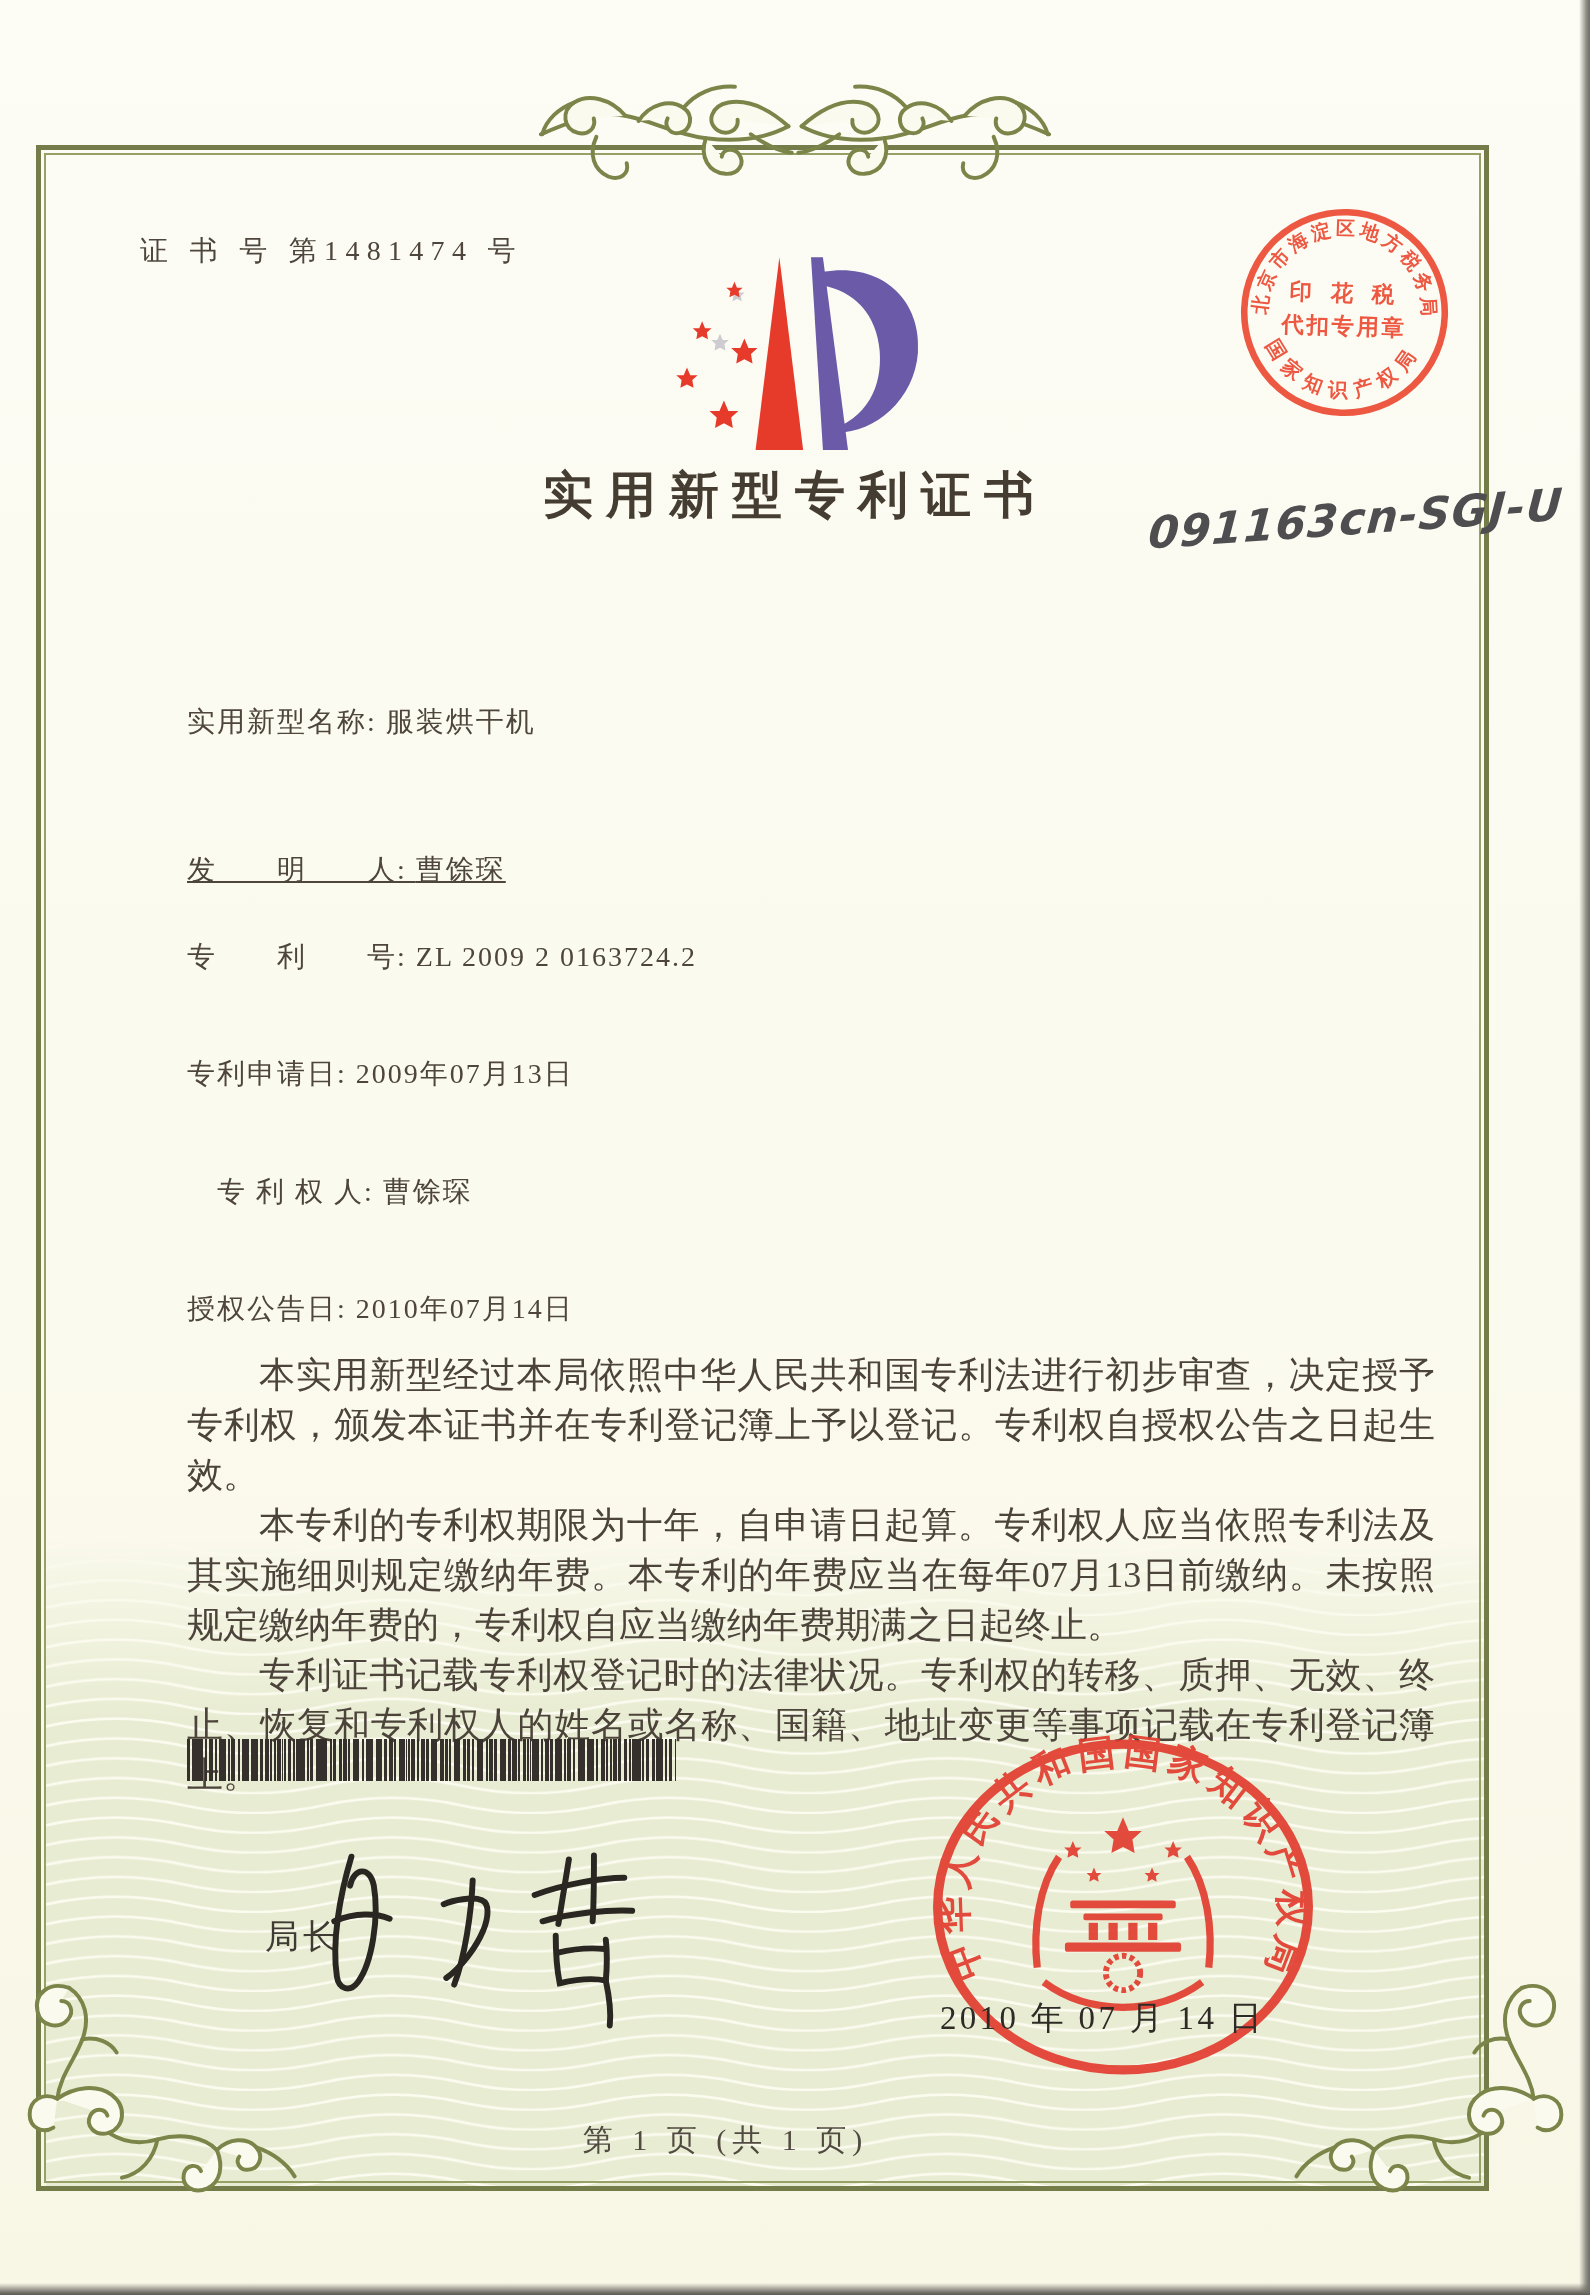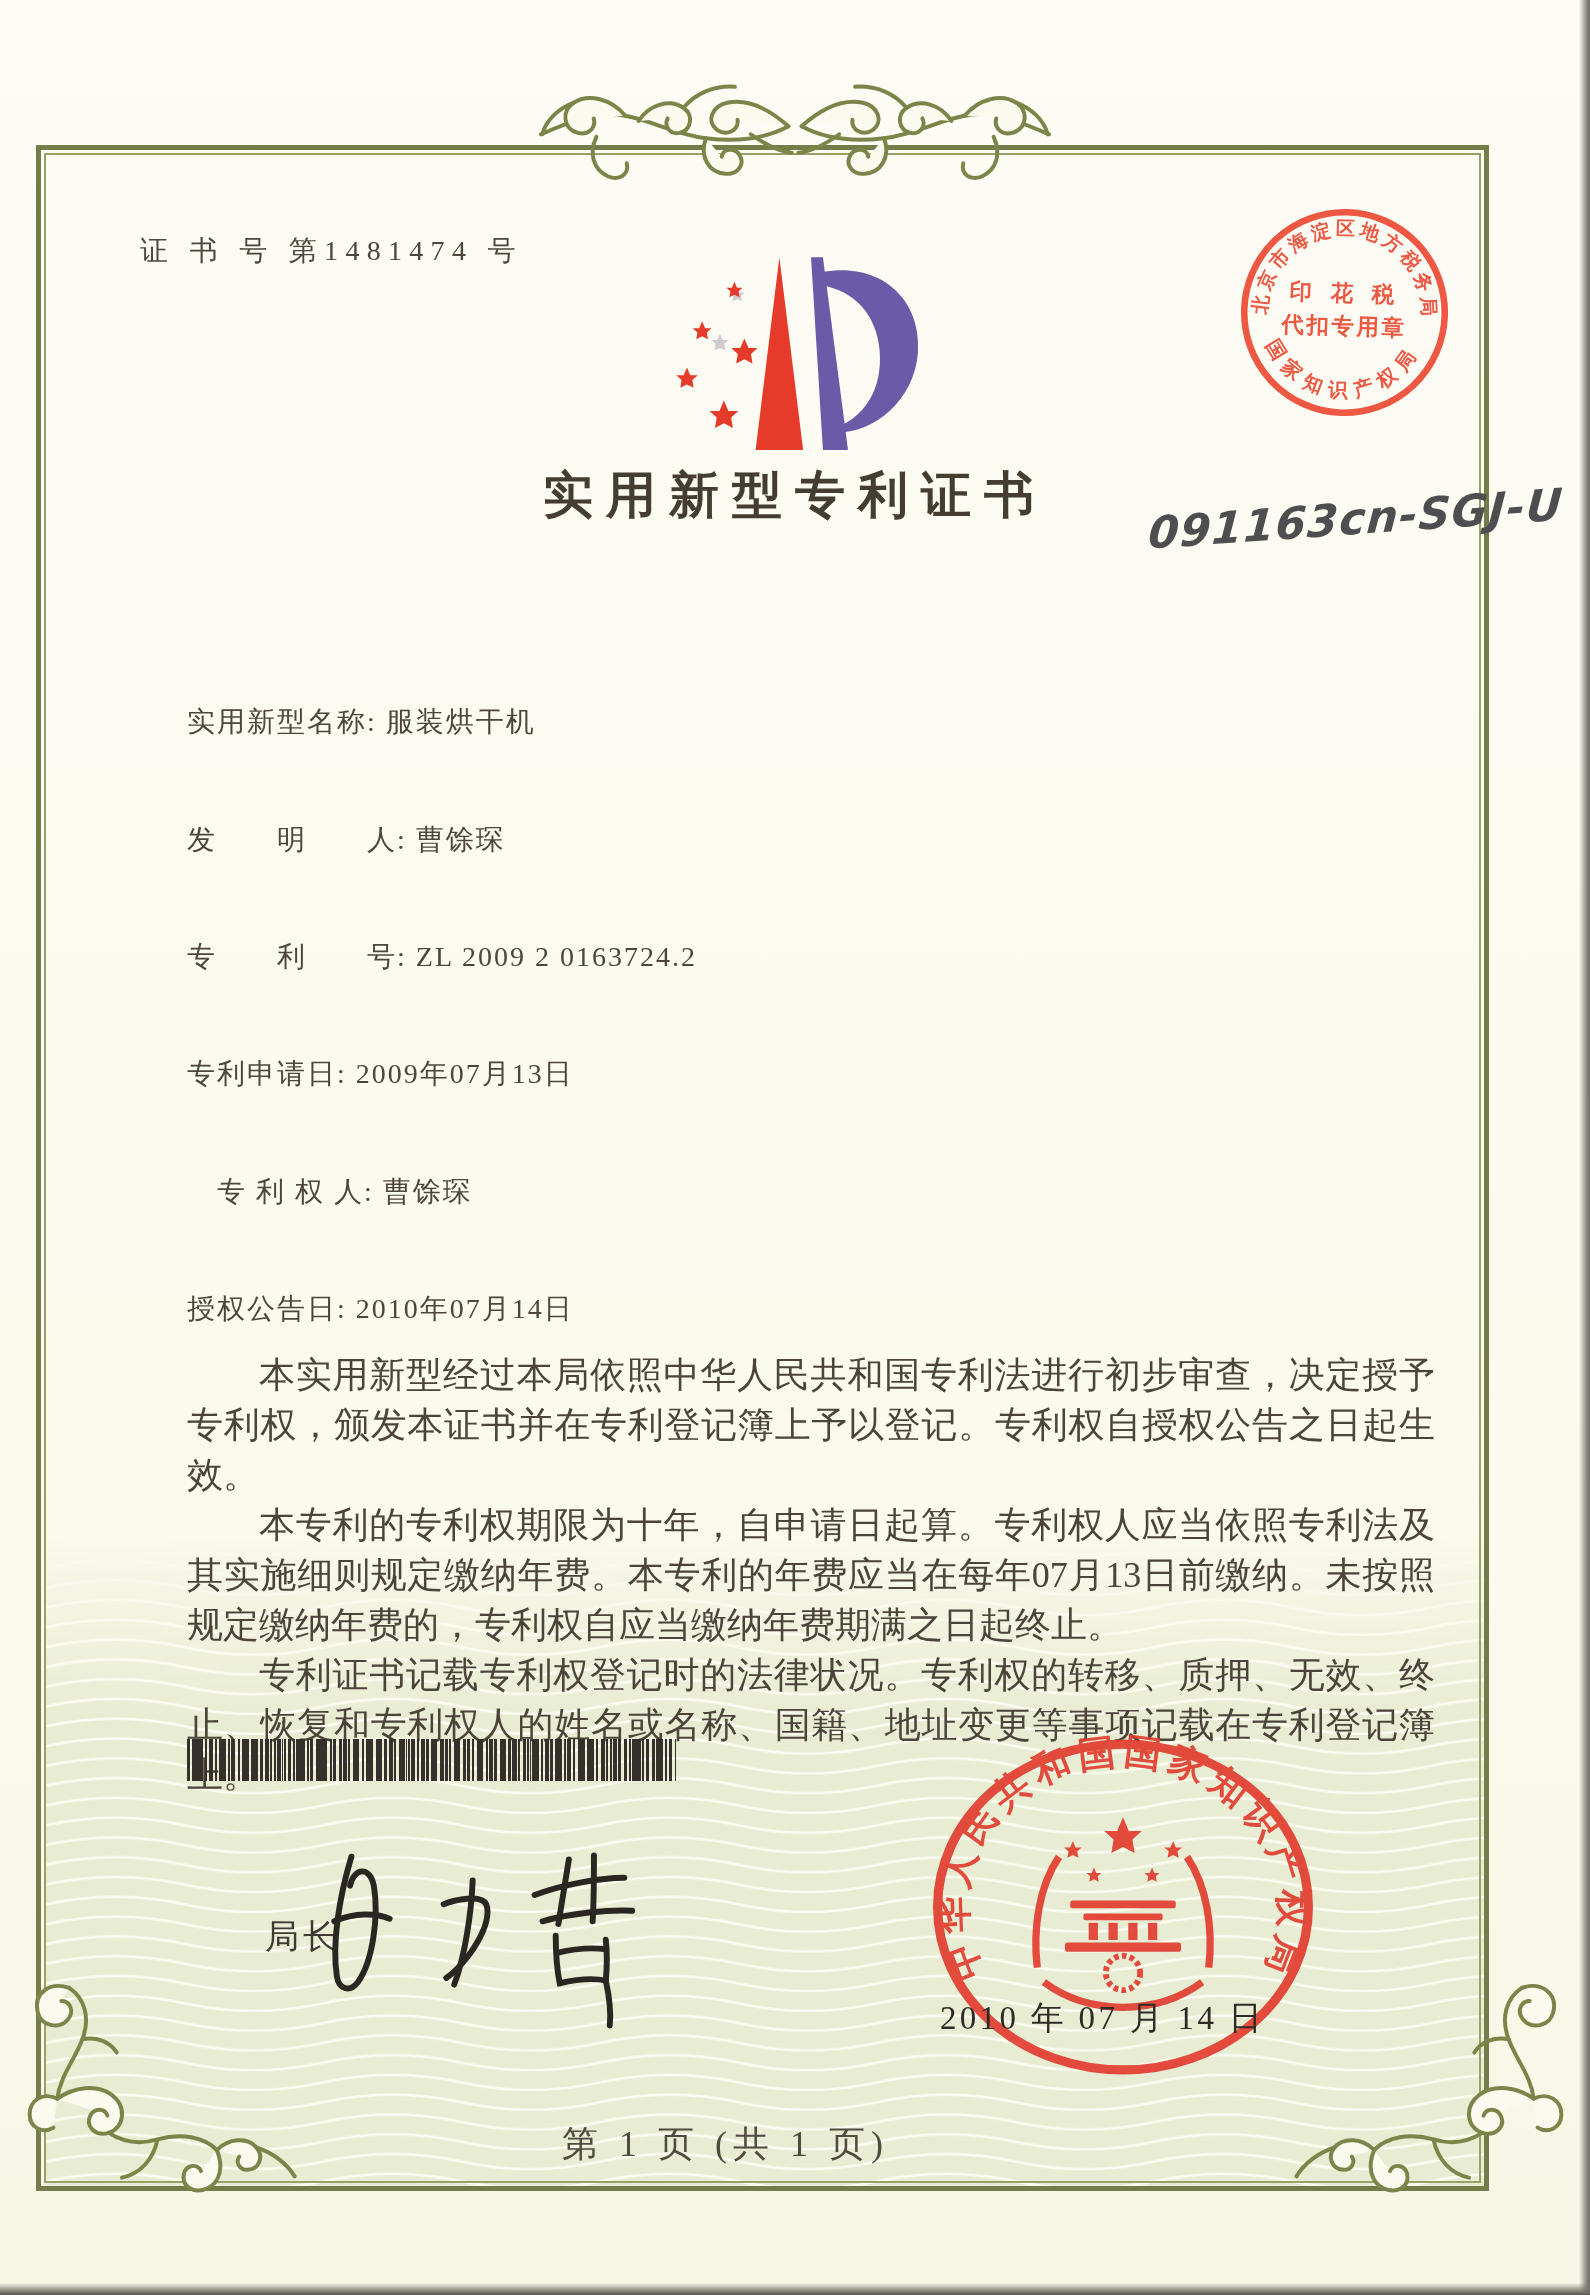--- a/index.html
+++ b/index.html
@@ -28,21 +28,21 @@
 
   
   .cert-no{position:absolute;left:116px;top:232px;font-size:28px;
     letter-spacing:7.3px;color:#4e463c;margin-left:24px;}
   .logo{position:absolute;left:650px;top:252px;width:297px;height:210px;}
   .title{position:absolute;left:0;top:462px;width:1590px;text-align:center;
     font-size:50px;letter-spacing:13px;color:#453d31;font-weight:600;}
 
   .field{position:absolute;left:187px;font-size:28px;color:#4e463c;
     letter-spacing:2px;white-space:nowrap;}
-  .f0{top:703px;} .f1{top:821px;} .f2{top:938px;}
+  .f0{top:703px;} .f1{top:851px;text-decoration:underline;} .f2{top:938px;}
   .f3{top:1055px;} .f4{top:1173px;margin-left:30px;} .f5{top:1290px;}
 
   .body-text{position:absolute;left:187px;top:1350px;width:1248px;
     font-size:36px;line-height:50px;color:#4c443a;text-align:justify;}
   .body-text p{margin:0;text-indent:2em;}
 
   .barcode{position:absolute;left:187px;top:1739px;width:489px;height:42px;
     background:
       repeating-linear-gradient(90deg,#35302b 0 2px,transparent 2px 4.6px),
       repeating-linear-gradient(90deg,#35302b 0 1.3px,transparent 1.3px 7.3px),
@@ -51,21 +51,21 @@
 
   .bureau{position:absolute;left:265px;top:1914px;font-size:34px;
     letter-spacing:4px;color:#3f3a33;}
   .signature{position:absolute;left:300px;top:1817px;width:435px;height:231px;}
 
   .seal{position:absolute;left:902px;top:1684px;width:442px;height:446px;}
   .seal-date{position:absolute;left:940px;top:1996px;width:396px;
     text-align:left;font-size:33px;letter-spacing:3.3px;color:#2e2b26;z-index:6;}
 
   .footer{position:absolute;left:0;top:2120px;width:1451px;text-align:center;
-    font-size:36px;letter-spacing:6px;color:#514a40;}
+    font-size:30px;letter-spacing:6px;color:#514a40;}
 
   .tax-stamp{position:absolute;left:1235px;top:203px;width:219px;height:219px;
     transform:rotate(2deg);opacity:.92;}
   .annotation{position:absolute;left:1148px;top:493px;font-size:44px;
     color:#4e4e50;font-family:"DejaVu Sans","Liberation Sans",sans-serif;
     font-style:italic;transform:rotate(-4deg) skewX(-8deg);letter-spacing:1.3px;
     font-weight:600;}
 
   
   .edge-right{position:absolute;right:0;top:0;width:10.6px;height:2295px;

